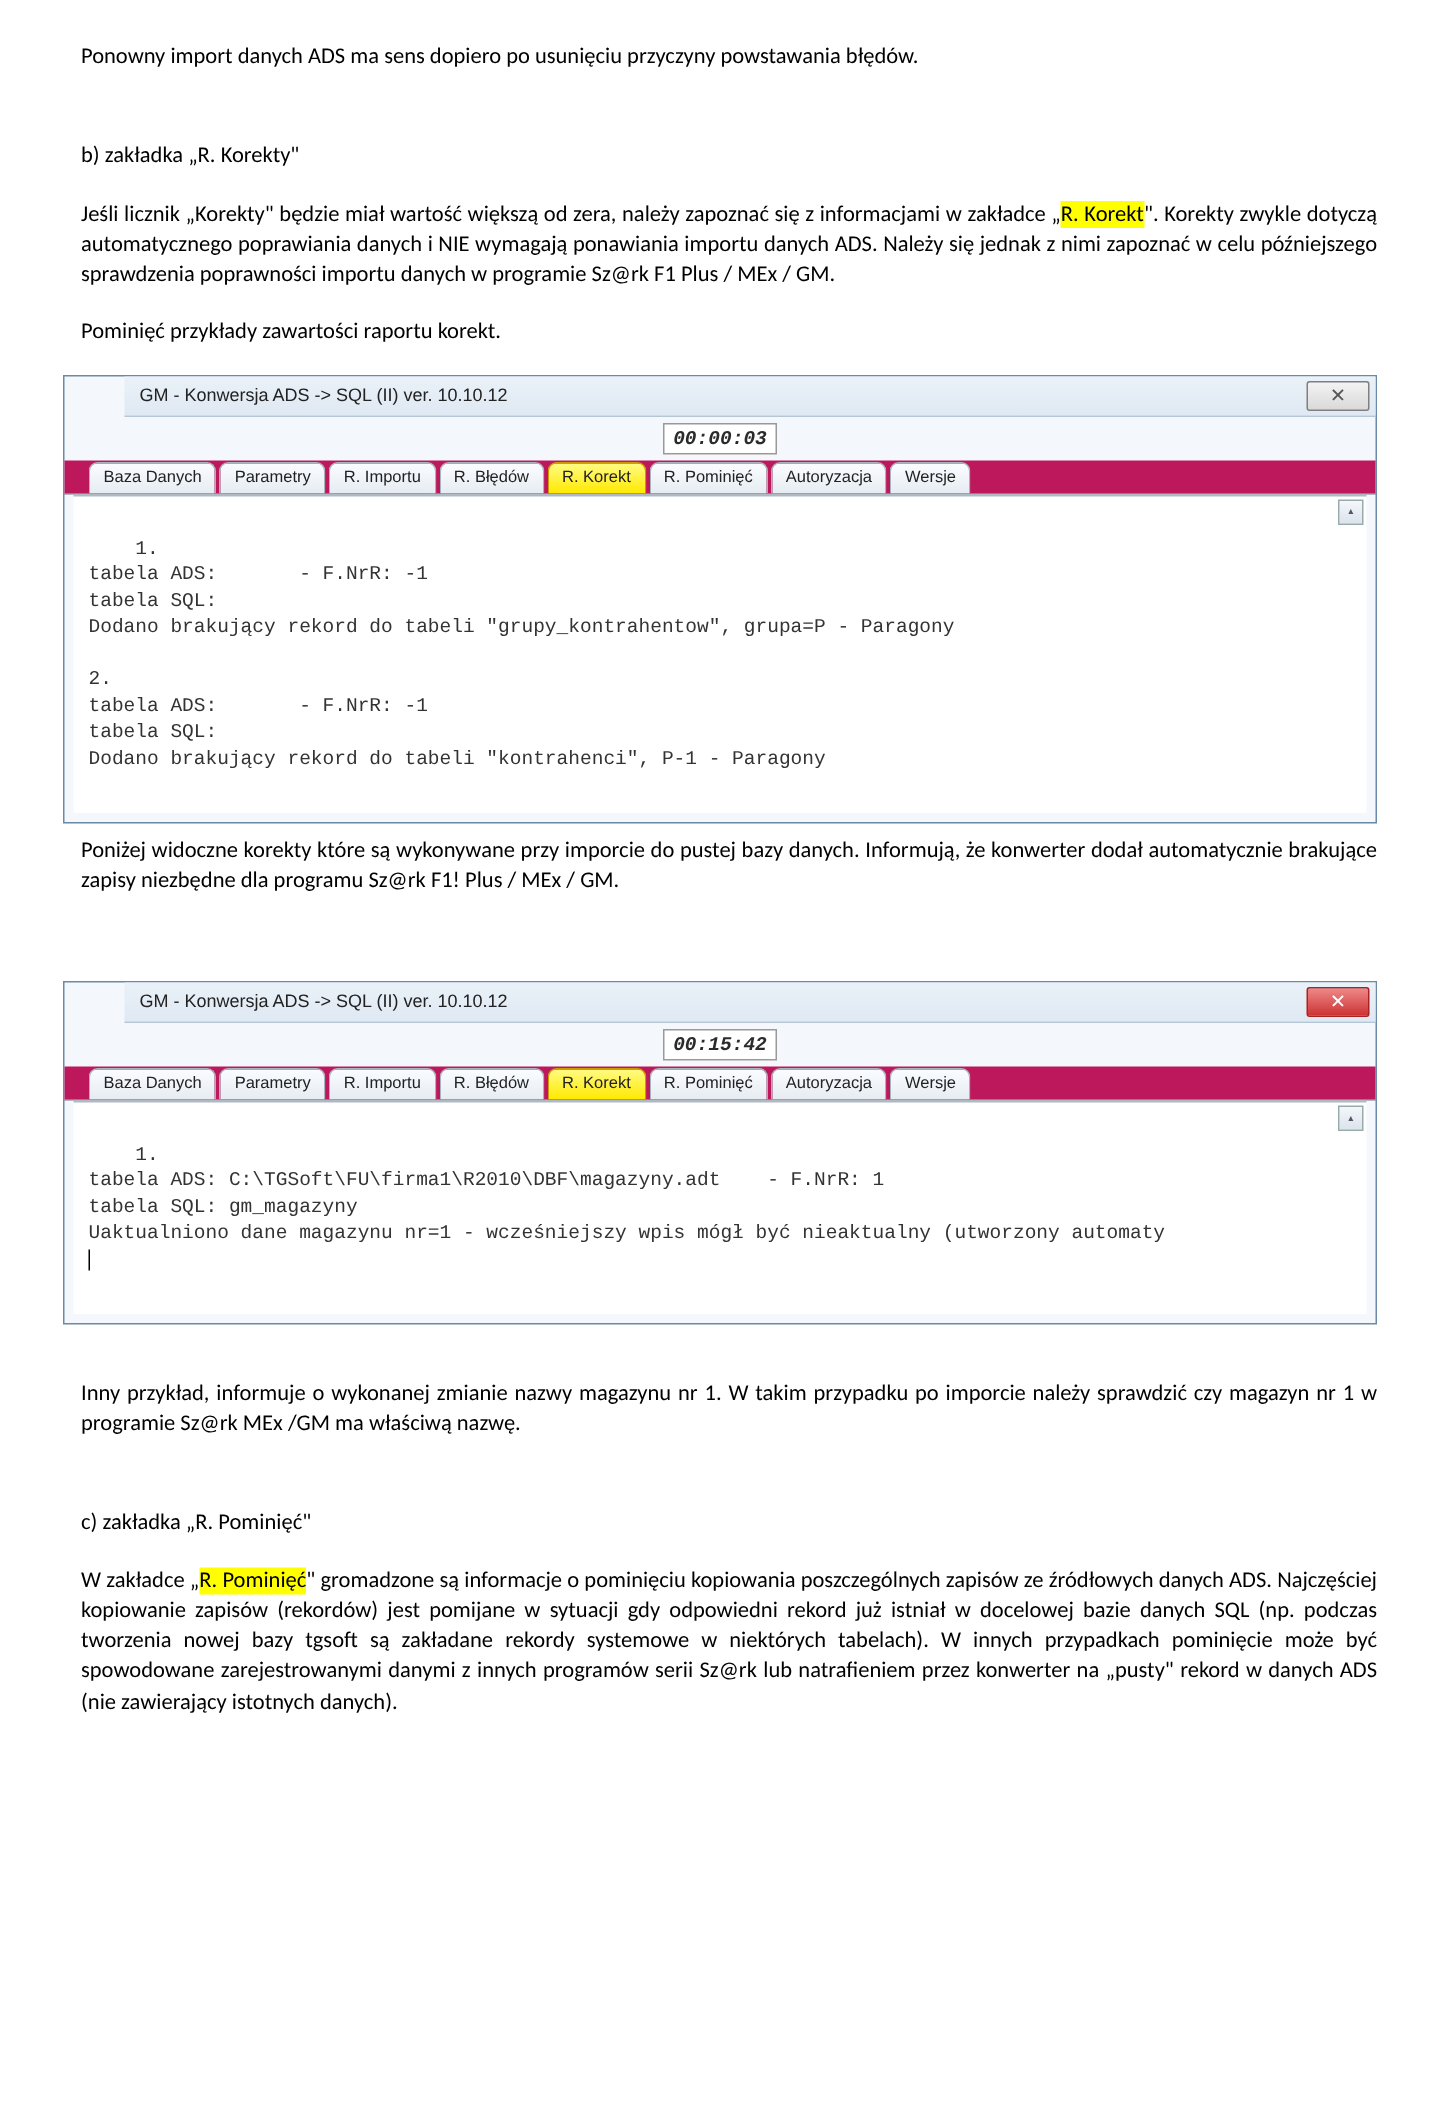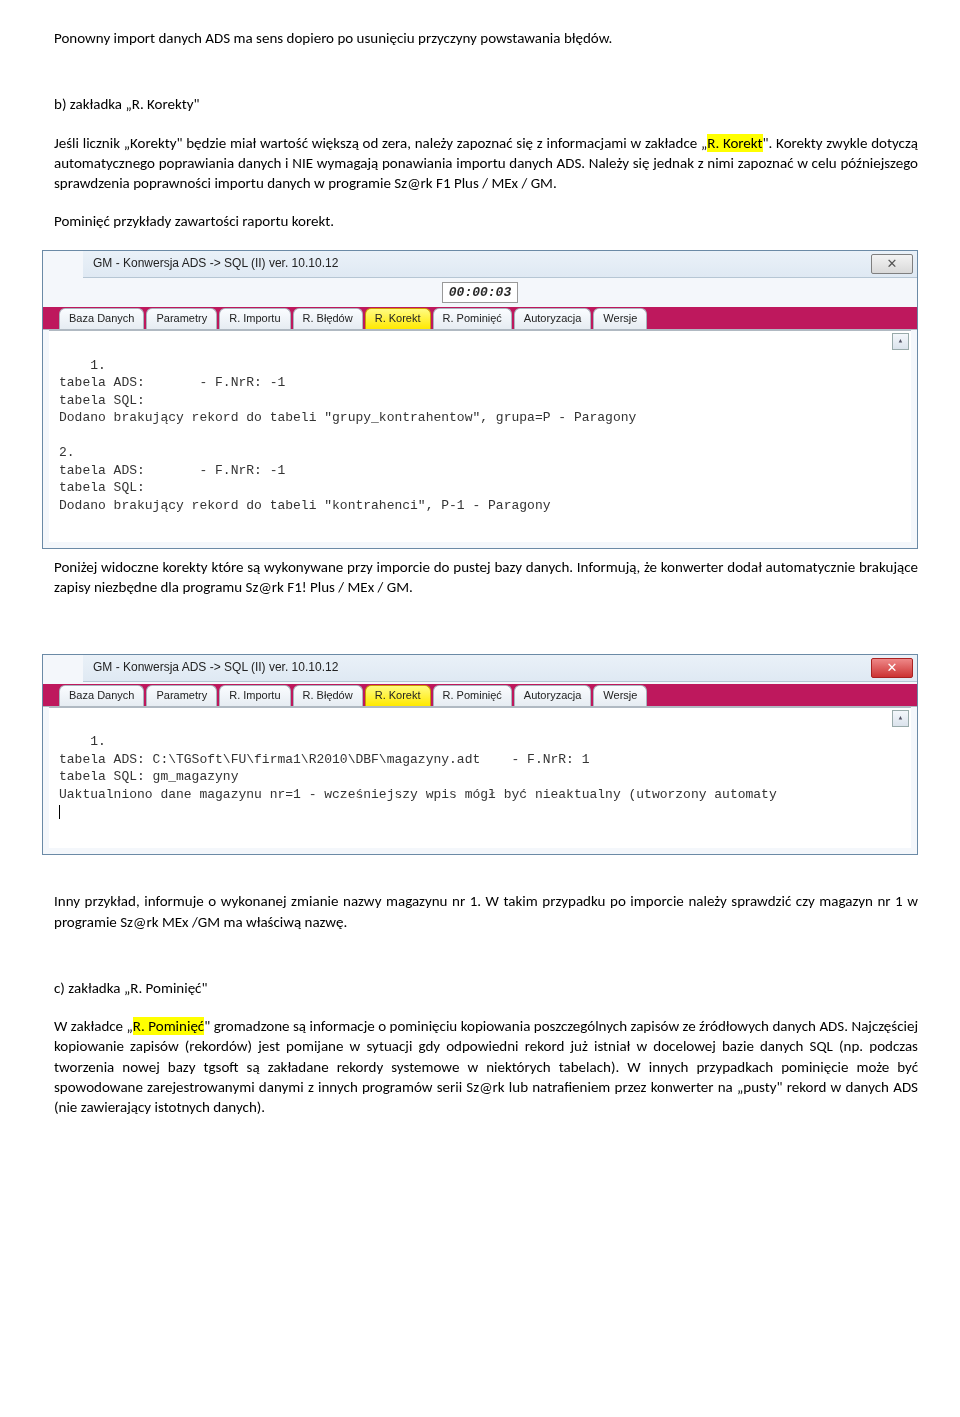--- a/index.html
+++ b/index.html
@@ -170,20 +170,23 @@
 <p class="para">Poniżej widoczne korekty które są wykonywane przy imporcie do pustej bazy danych.  Informują, że konwerter dodał automatycznie brakujące zapisy  niezbędne dla programu Sz@rk F1! Plus / MEx / GM.</p>
 
 <div class="spacer-lg"></div>
 
 <div class="winbox">
   <div class="titlebar">
     <span class="ttl">GM - Konwersja ADS  -&gt;  SQL (II)     ver. 10.10.12</span>
     <span class="closebtn red">
       <span>✕</span>
     </span>
+  </div>
+  <div class="timer-row">
+    <span class="timer">00:15:42</span>
   </div>
   <div class="tabs" id="tabs-win2">
       <div class="tab">Baza Danych</div>
       <div class="tab">Parametry</div>
       <div class="tab">R. Importu</div>
       <div class="tab">R. Błędów</div>
       <div class="tab active">R. Korekt</div>
       <div class="tab">R. Pominięć</div>
       <div class="tab">Autoryzacja</div>
       <div class="tab">Wersje</div>

